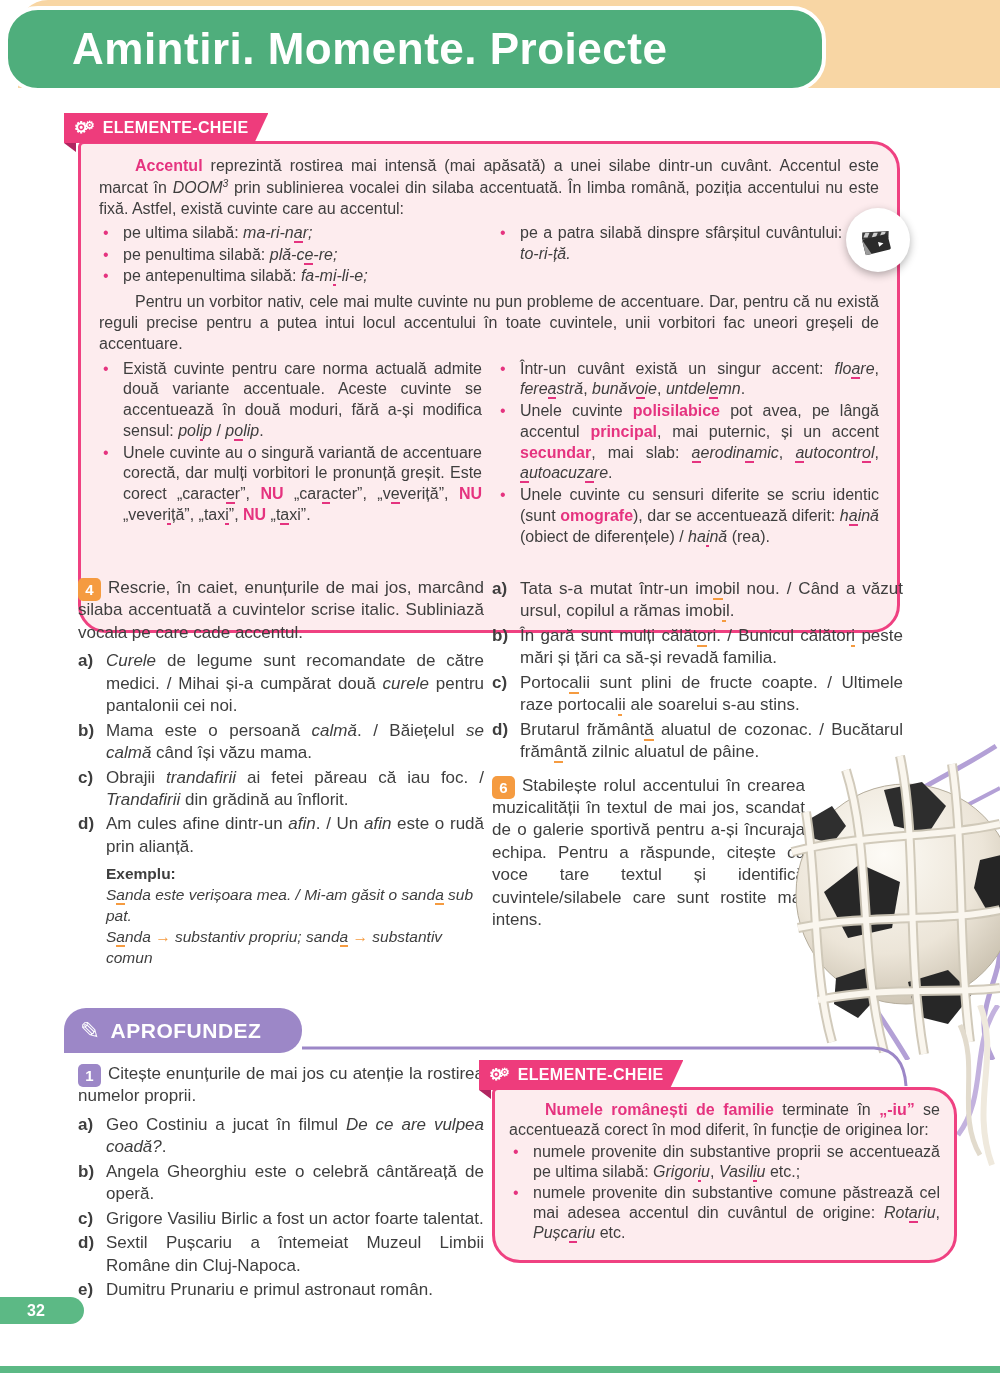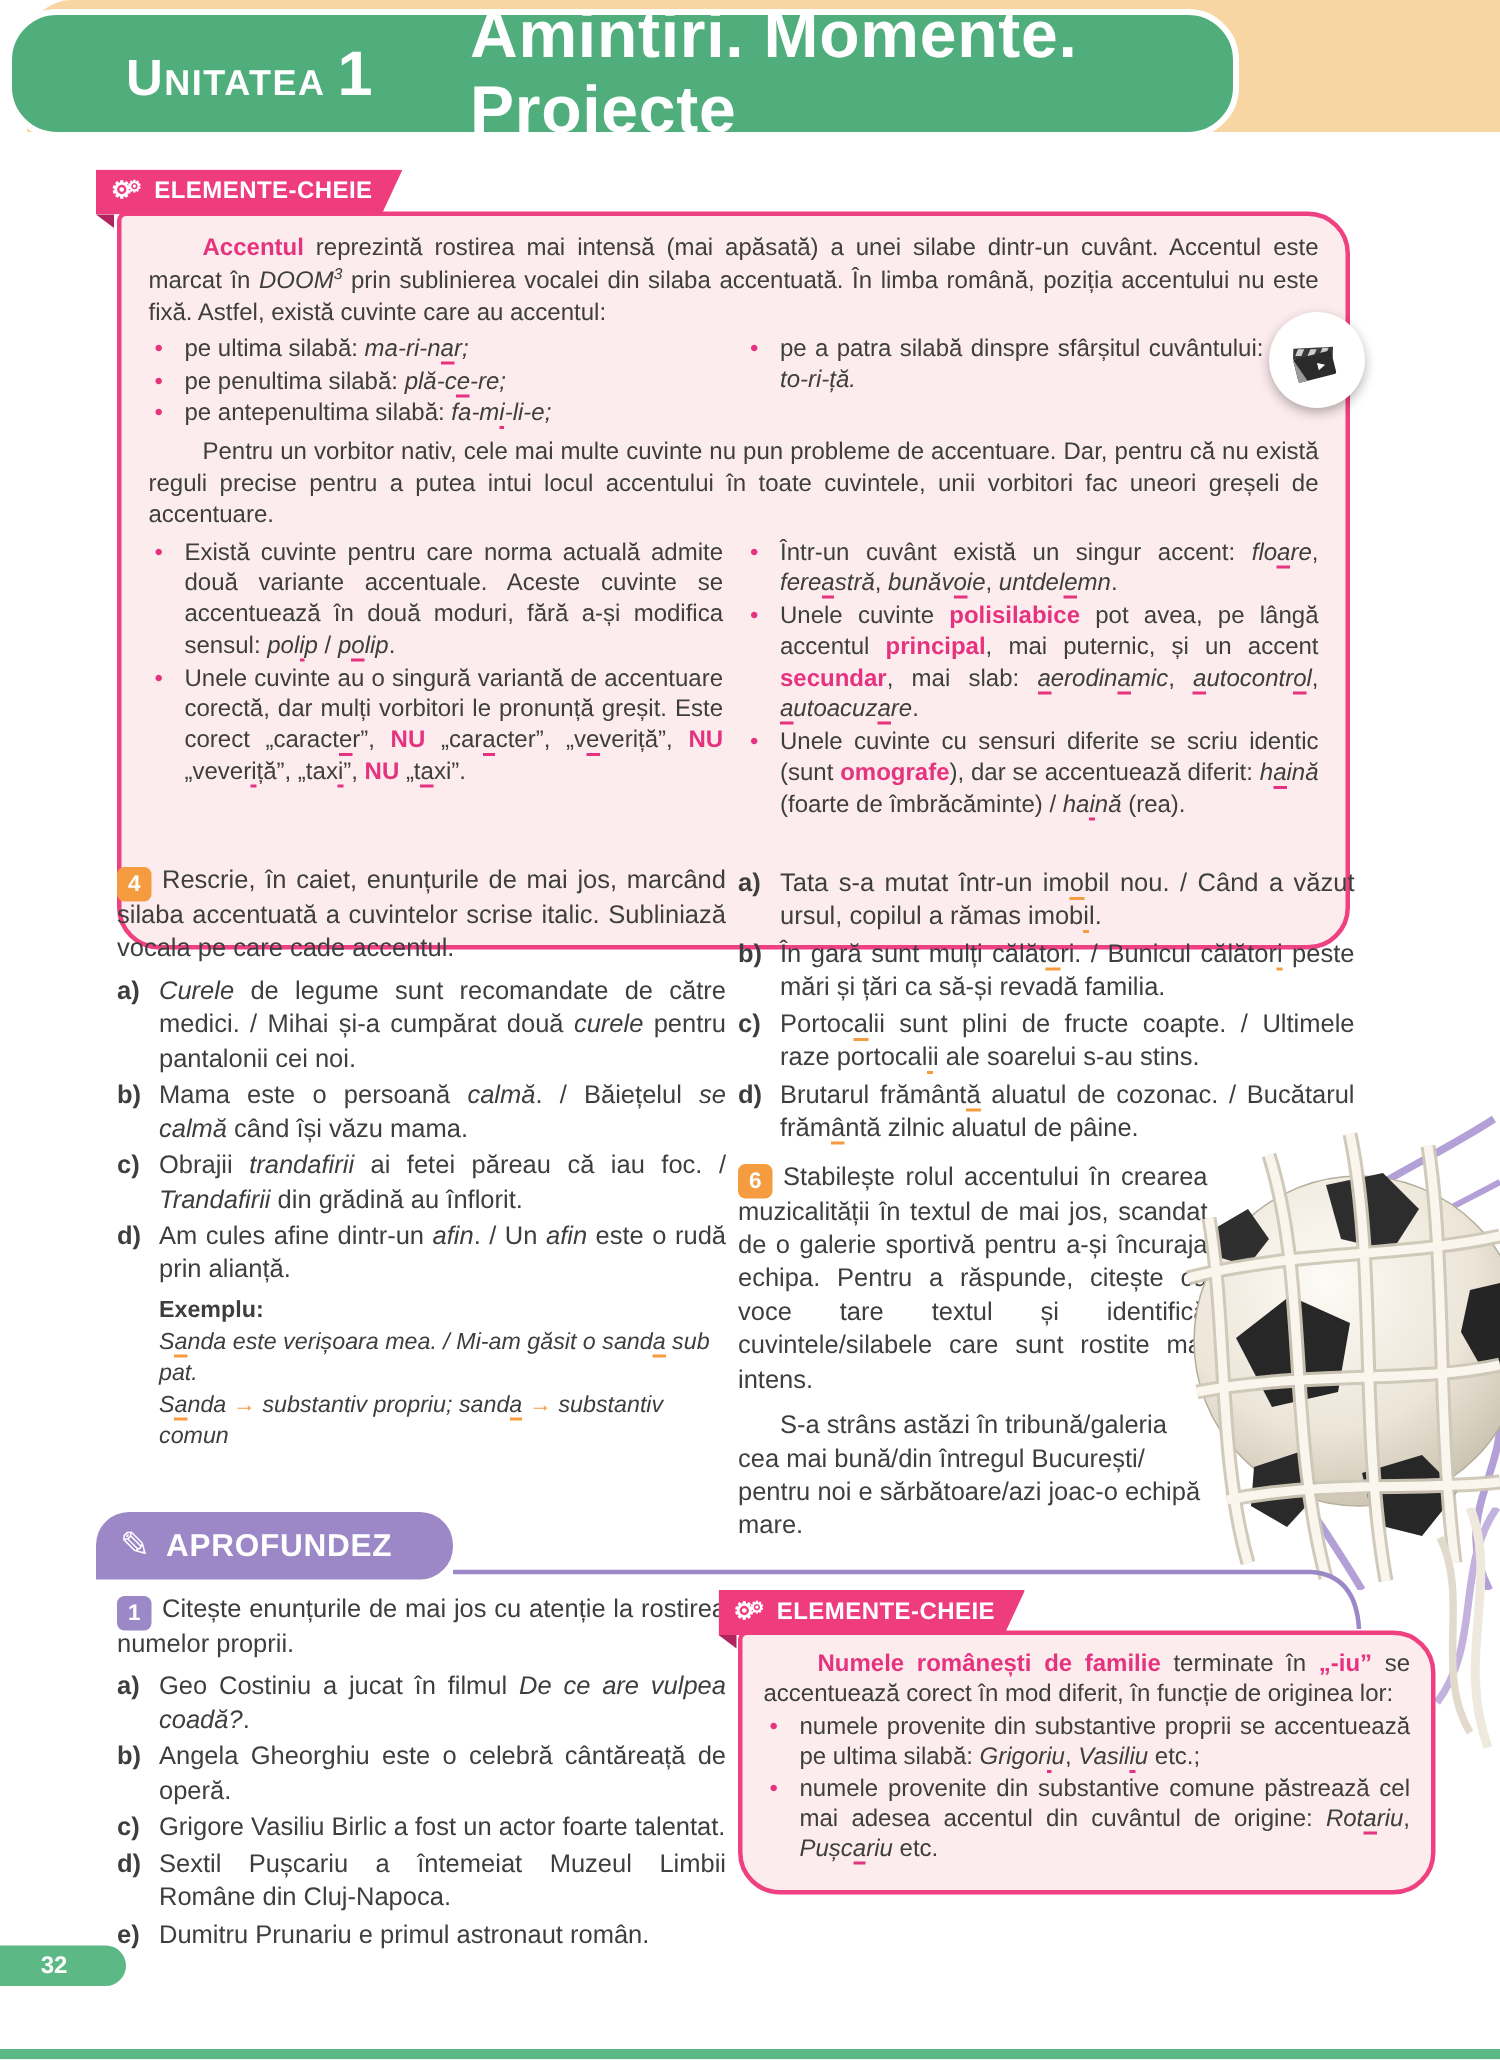--- a/index.html
+++ b/index.html
@@ -66,23 +66,20 @@
   .bottomstrip{position:absolute;left:0;top:1366px;width:1000px;height:7px;background:#5cb985;}
   svg{display:block;}
 </style>
 </head>
 <body>
 
 <div id="page">
 
   <div class="peach"></div>
   <div class="banner">
-    <div class="unit">
-      <span>Unitatea</span><span class="num">1</span>
-    </div>
     <div class="btitle">Amintiri. Momente. Proiecte</div>
   </div>
 
   <div class="tag" style="left:64px;top:113px;">
     <span class="gears"><span>⚙</span><span class="g2">⚙</span></span>
     <span>ELEMENTE-CHEIE</span>
   </div>
   <div class="fold" style="left:64px;top:143px;"></div>
 
   <div id="keybox1" class="keybox">
@@ -125,21 +122,21 @@
           <div class="brow">
             <span class="dot">•</span>
             <div class="btxt"><span>Într-un cuvânt există un singur accent: </span><span class="i">flo</span><span class="i u">a</span><span class="i">re</span><span>, </span><span class="i">fere</span><span class="i u">a</span><span class="i">stră</span><span>, </span><span class="i">bunăv</span><span class="i u">o</span><span class="i">ie</span><span>, </span><span class="i">untdel</span><span class="i u">e</span><span class="i">mn</span><span>.</span></div>
           </div>
           <div class="brow">
             <span class="dot">•</span>
             <div class="btxt"><span>Unele cuvinte </span><span class="pk">polisilabice</span><span> pot avea, pe lângă accentul </span><span class="pk">principal</span><span>, mai puternic, și un accent </span><span class="pk">secundar</span><span>, mai slab: </span><span class="i u">a</span><span class="i">erodin</span><span class="i u">a</span><span class="i">mic</span><span>, </span><span class="i u">a</span><span class="i">utocontr</span><span class="i u">o</span><span class="i">l</span><span>, </span><span class="i u">a</span><span class="i">utoacuz</span><span class="i u">a</span><span class="i">re</span><span>.</span></div>
           </div>
           <div class="brow">
             <span class="dot">•</span>
-            <div class="btxt"><span>Unele cuvinte cu sensuri diferite se scriu identic (sunt </span><span class="pk">omografe</span><span>), dar se accentuează diferit: </span><span class="i">h</span><span class="i u">a</span><span class="i">ină</span><span> (foarte de îmbrăcăminte) / </span><span class="i">ha</span><span class="i u">i</span><span class="i">nă</span><span> (rea).</span></div>
+            <div class="btxt"><span>Unele cuvinte cu sensuri diferite se scriu identic (sunt </span><span class="pk">omografe</span><span>), dar se accentuează diferit: </span><span class="i">h</span><span class="i u">a</span><span class="i">ină</span><span> (obiect de diferențele) / </span><span class="i">ha</span><span class="i u">i</span><span class="i">nă</span><span> (rea).</span></div>
           </div>
         </div>
     </div>
   </div>
 
   <div class="filmcircle">
     <svg width="40" height="40" viewBox="0 0 40 40" aria-hidden="true">
       <g transform="rotate(-14 20 22)">
         <polygon points="7,9 33,14 31,21 5,16" fill="#3a3a3a"></polygon>
         <polygon points="10,10 14,11 11,15 7,14" fill="#cfcfcf"></polygon>
@@ -195,21 +192,20 @@
           <div class="li-text"><span>Portoc</span><span class="uo">a</span><span>lii sunt plini de fructe coapte. / Ultimele raze portocal</span><span class="uo">i</span><span>i ale soarelui s-au stins.</span></div>
         </div>
         <div class="li-row">
           <span class="letter">d)</span>
           <div class="li-text"><span>Brutarul frământ</span><span class="uo">ă</span><span> aluatul de cozonac. / Bucătarul frăm</span><span class="uo">â</span><span>ntă zilnic aluatul de pâine.</span></div>
         </div>
       </div>
     <div style="margin-top:10px;">
       <div class="ball-spacer"></div>
       <p class="prompt"><span class="badge">6</span><span><span>Stabilește rolul accentului în crearea muzicalității în textul de mai jos, scandat de o galerie sportivă pentru a-și încuraja echipa. Pentru a răspunde, citește cu voce tare textul și identifică cuvintele/silabele care sunt rostite mai intens.</span></span></p>
-      <p class="quote"><span>S-a strâns astăzi în tribună/galeria cea mai bună/din întregul București/ pentru noi e sărbătoare/azi joac-o echipă mare.</span></p>
     </div>
   </div>
 
   <svg width="212" height="318" viewBox="0 0 212 318" style="position:absolute;left:788px;top:742px;">
     <defs>
       <radialGradient id="ballg" cx="40%" cy="32%" r="75%">
         <stop offset="0%" stop-color="#fdfbf6"></stop>
         <stop offset="60%" stop-color="#ece5d8"></stop>
         <stop offset="100%" stop-color="#c6bdab"></stop>
       </radialGradient>

